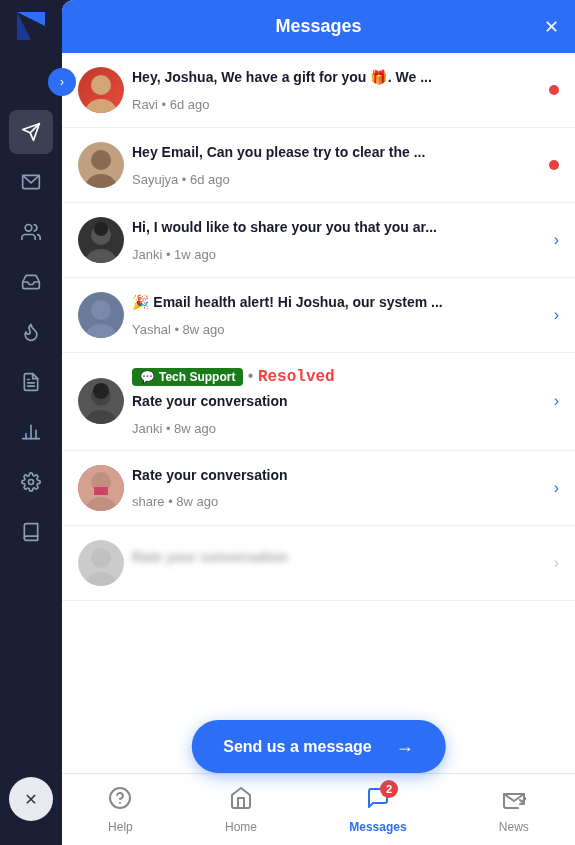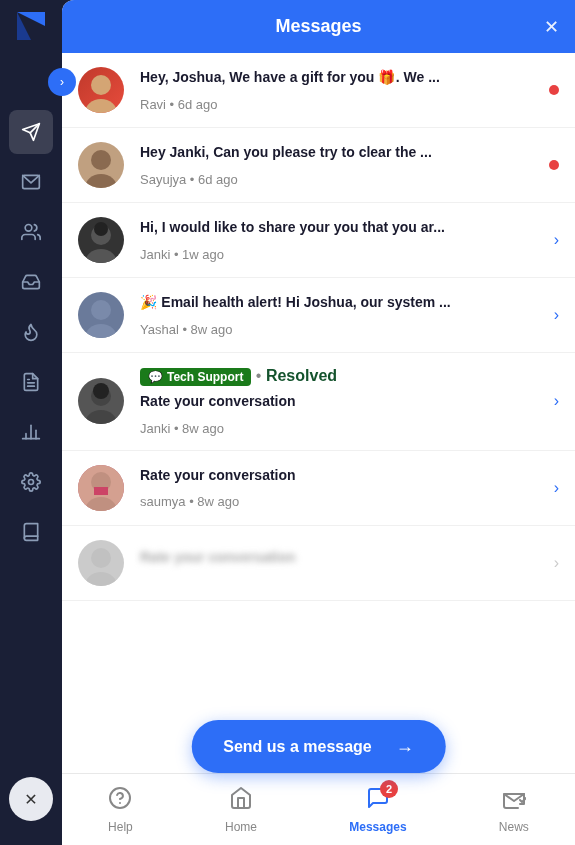--- a/index.html
+++ b/index.html
@@ -116,21 +116,21 @@
       overflow-y: auto;
       padding: 0;
     }
     .message-item {
       display: flex;
       align-items: center;
       padding: 14px 16px;
       border-bottom: 1px solid #f0f0f0;
       cursor: pointer;
       position: relative;
-      gap: 16px;
+      gap: 8px;
     }
     .avatar {
       width: 46px;
       height: 46px;
       border-radius: 50%;
       flex-shrink: 0;
       overflow: hidden;
       background: #ccc;
       display: flex;
       align-items: center;
@@ -175,22 +175,23 @@
       border-radius: 4px;
       font-size: 12px;
       font-weight: 600;
       margin-bottom: 3px;
     }
     .tag-tech {
       background: #1a7a1a;
       color: #fff;
     }
     .tag-resolved {
-      color: #14532d;
+      color: #ef4444;
       font-weight: 600;
+      font-family: Liberation Mono, monospace;
     }
     .tag-dot { color: #888; }
 
     
     .send-btn-container {
       position: absolute;
       left: 50%;
       transform: translateX(-50%);
       bottom: 72px;
       z-index: 20;
@@ -360,21 +361,21 @@
     </div>
 
     <div class="message-item">
       <div class="avatar" style="background: #c0a080;">
         <svg viewBox="0 0 46 46" xmlns="http://www.w3.org/2000/svg">
           <circle cx="23" cy="18" r="10" fill="#8a6a50"></circle>
           <ellipse cx="23" cy="46" rx="16" ry="14" fill="#8a6a50"></ellipse>
         </svg>
       </div>
       <div class="message-content">
-        <div class="message-preview">Hey Janki, Can you please try to clear the ...</div>
+        <div class="message-preview">Hey Email, Can you please try to clear the ...</div>
         <div class="message-meta">Sayujya • 6d ago</div>
       </div>
       <div class="message-badge"></div>
     </div>
 
     <div class="message-item">
       <div class="avatar" style="background: #333;">
         <svg viewBox="0 0 46 46" xmlns="http://www.w3.org/2000/svg">
           <circle cx="23" cy="18" r="10" fill="#555"></circle>
           <ellipse cx="23" cy="46" rx="16" ry="14" fill="#555"></ellipse>
@@ -429,21 +430,21 @@
       <div class="avatar" style="background: #c0607a; overflow: hidden;">
         <svg viewBox="0 0 46 46" xmlns="http://www.w3.org/2000/svg">
           <rect width="46" height="46" fill="#d4a090"></rect>
           <circle cx="23" cy="17" r="10" fill="#c09080"></circle>
           <ellipse cx="23" cy="46" rx="16" ry="14" fill="#c09080"></ellipse>
           <rect x="16" y="22" width="14" height="8" fill="#cc4466"></rect>
         </svg>
       </div>
       <div class="message-content">
         <div class="message-preview">Rate your conversation</div>
-        <div class="message-meta">saumya • 8w ago</div>
+        <div class="message-meta">share • 8w ago</div>
       </div>
       <div class="message-arrow">›</div>
     </div>
 
     <div class="message-item message-item-blurred">
       <div class="avatar" style="background: #aaa; opacity:0.6;">
         <svg viewBox="0 0 46 46" xmlns="http://www.w3.org/2000/svg">
           <circle cx="23" cy="18" r="10" fill="#999"></circle>
           <ellipse cx="23" cy="46" rx="16" ry="14" fill="#999"></ellipse>
         </svg>

